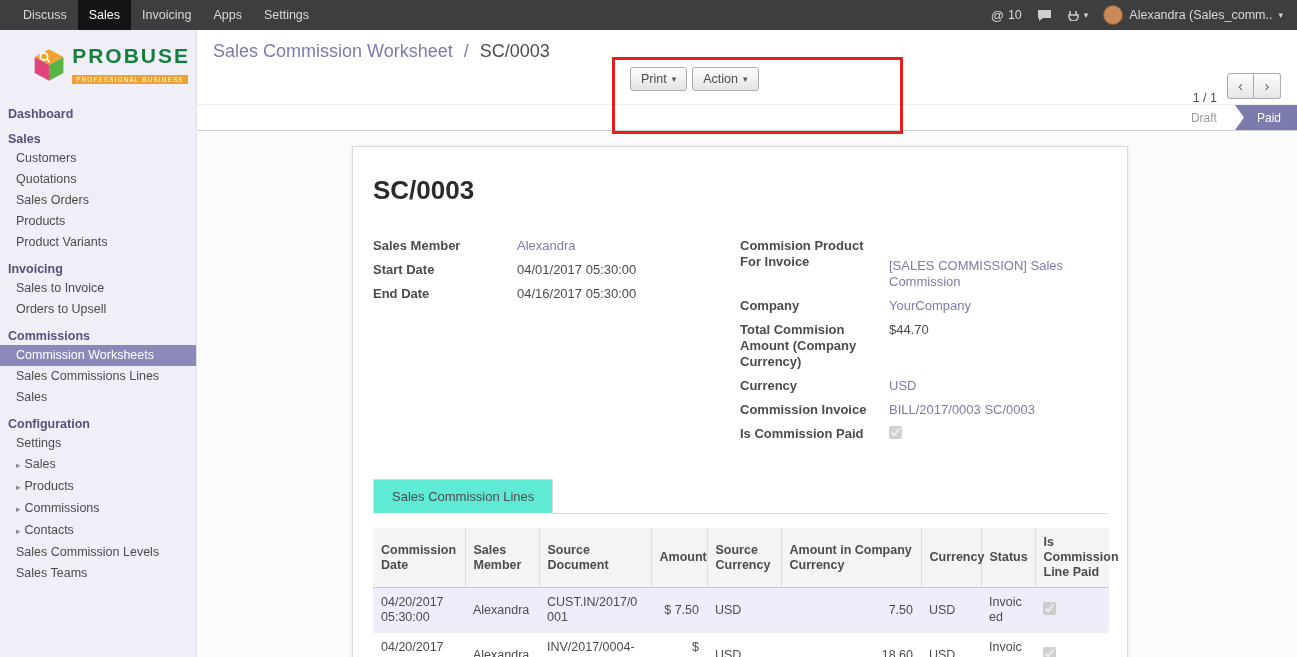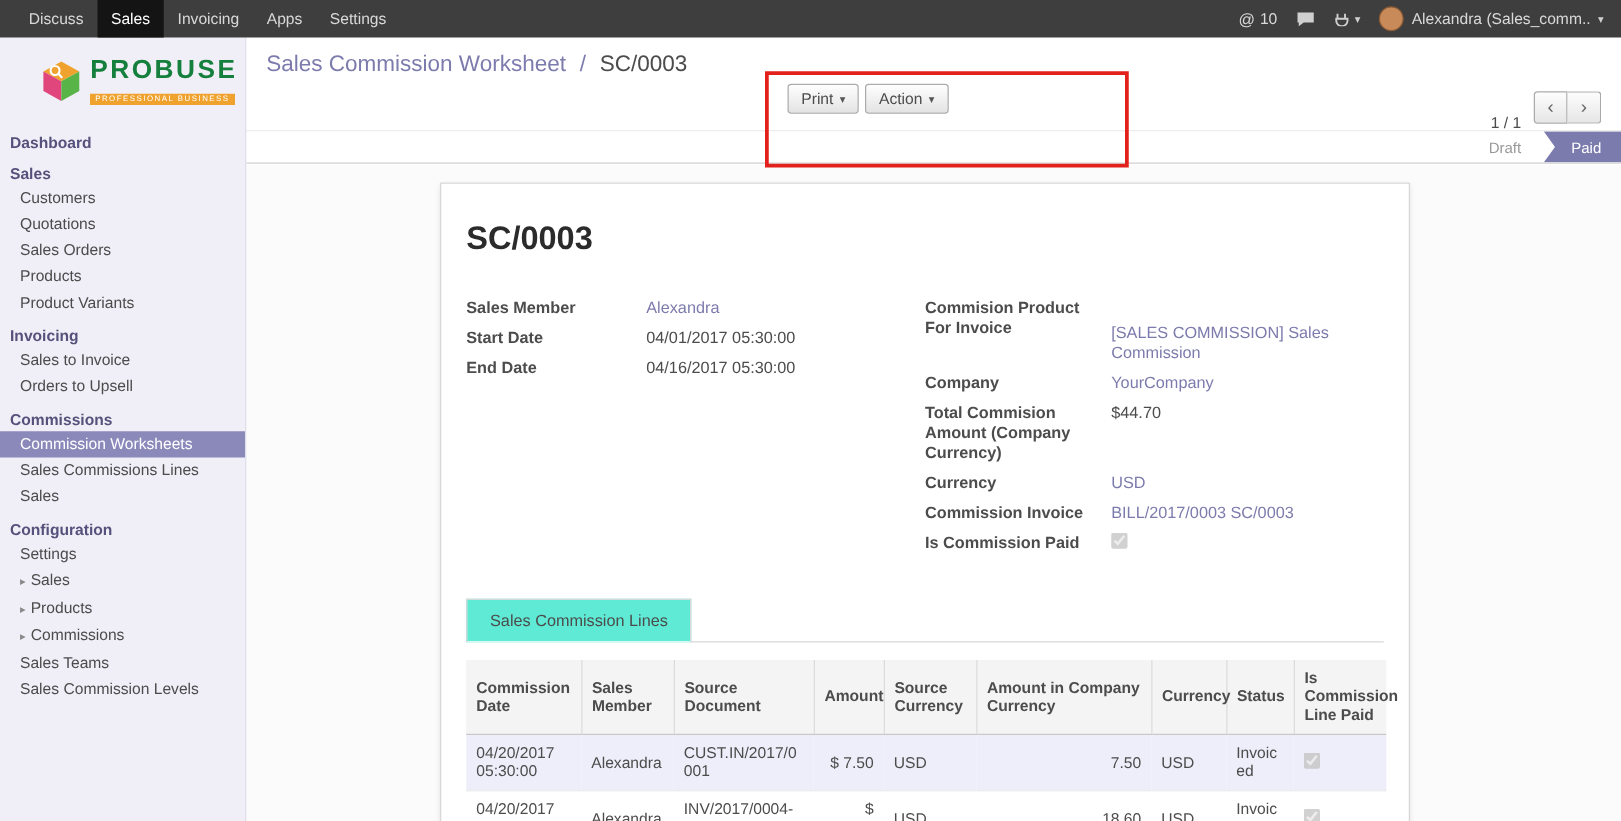--- a/index.html
+++ b/index.html
@@ -184,22 +184,23 @@
   <div class="side-item selected">Commission Worksheets</div>
   <div class="side-item">Sales Commissions Lines</div>
 
   <div class="side-item">Sales</div>
 
   <div class="side-header">Configuration</div>
   <div class="side-item">Settings</div>
   <div class="side-item"><span class="tri">▸</span><span>Sales</span></div>
   <div class="side-item"><span class="tri">▸</span><span>Products</span></div>
   <div class="side-item"><span class="tri">▸</span><span>Commissions</span></div>
+  <div class="side-item"><span class="tri">▸</span><span>Contacts</span></div>
+  <div class="side-item">Sales Commission Levels</div>
   <div class="side-item">Sales Teams</div>
-  <div class="side-item">Sales Commission Levels</div>
 </div>
 
 <div class="main">
 
   <div class="breadcrumb">
     <span class="bc-parent">Sales Commission Worksheet</span>
     <span class="bc-sep">/</span>
     <span class="bc-current">SC/0003</span>
   </div>
 

